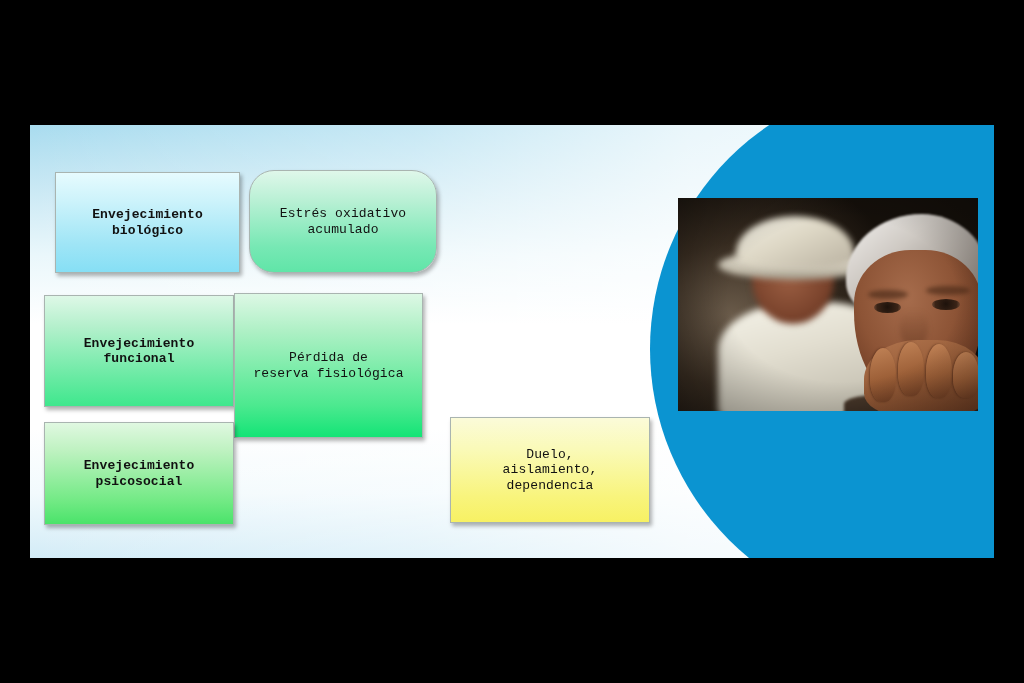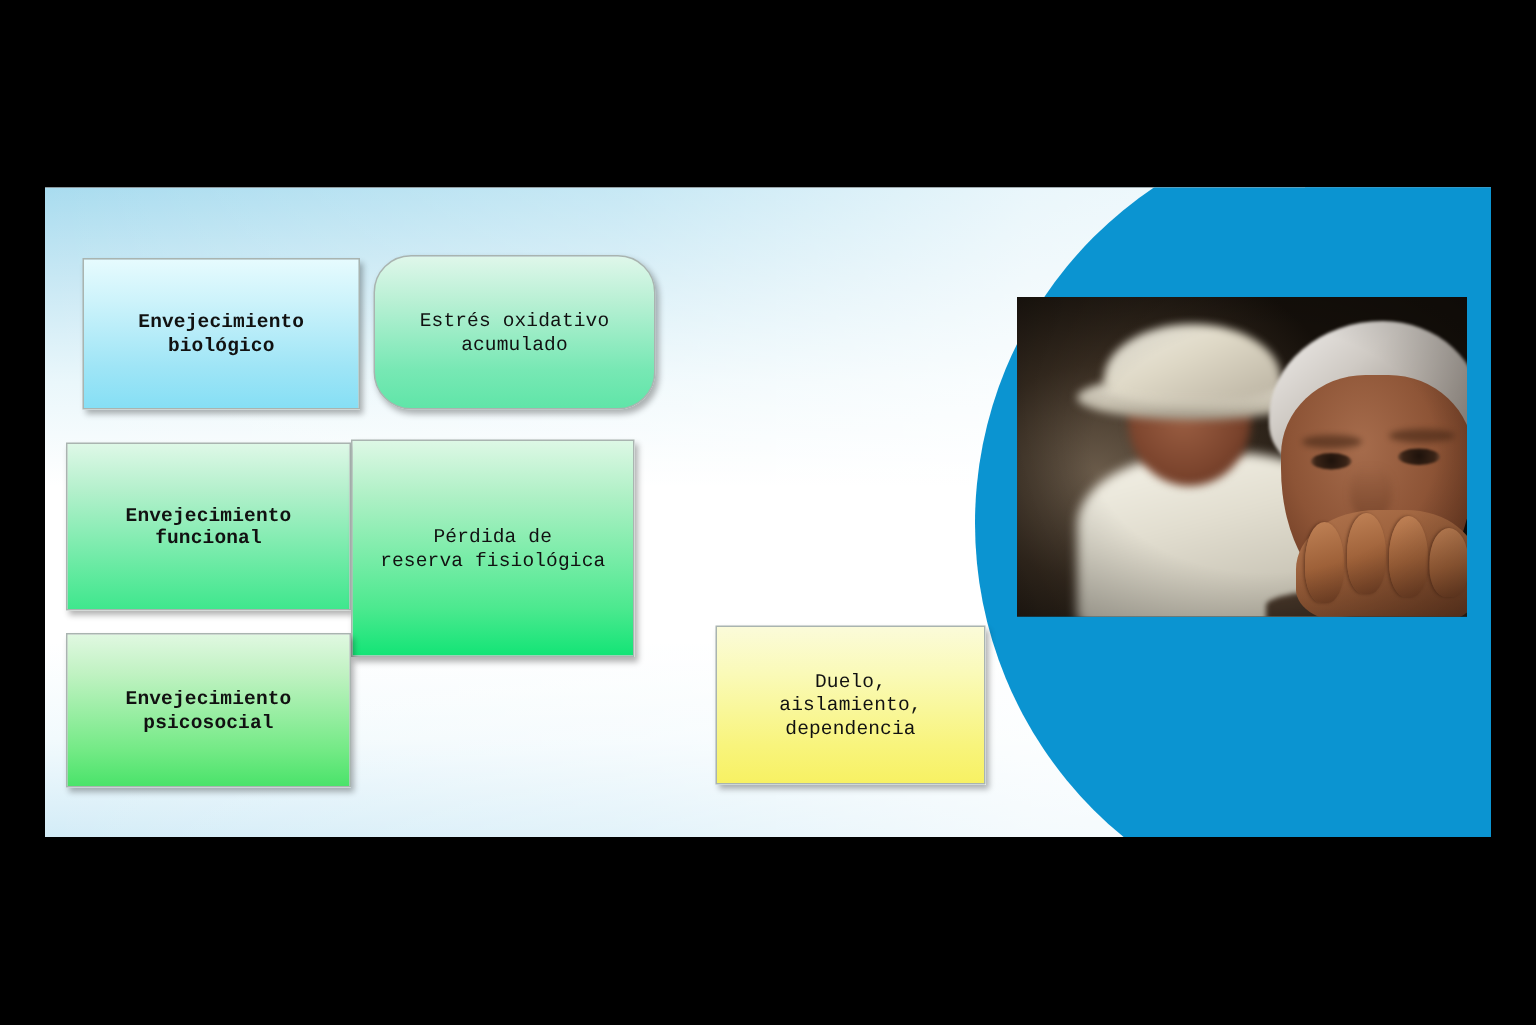--- a/index.html
+++ b/index.html
@@ -252,16 +252,16 @@
     <div class="box sw-mint" style="left:219px; top:45px; width:188px; height:103px;border-radius:25px;">Estrés oxidativo<br>acumulado</div>
 
     <div class="box bold sw-green1" style="left:14px; top:170px; width:190px; height:112px;">Envejecimiento<br>funcional</div>
 
     <div class="box sw-green2" style="left:204px; top:168px; width:189px; height:145px;">Pérdida de<br>reserva fisiológica</div>
 
 
     <div class="box bold sw-green3" style="left:14px; top:297px; width:190px; height:103px;">Envejecimiento<br>psicosocial</div>
 
 
-    <div class="box sw-yellow" style="left:420px; top:292px; width:180px; height:106px;margin-left:27px;">Duelo,<br>aislamiento,<br>dependencia</div>
+    <div class="box sw-yellow" style="left:420px; top:292px; width:200px; height:106px;">Duelo,<br>aislamiento,<br>dependencia</div>
 
   </div>
 </div>
 
 </body></html>

